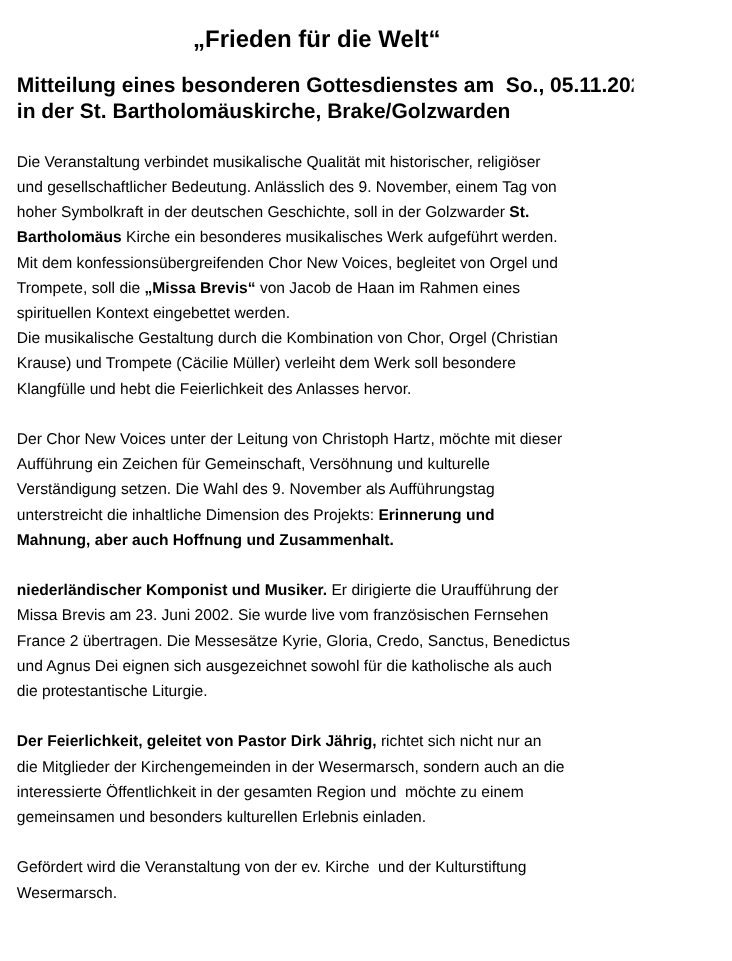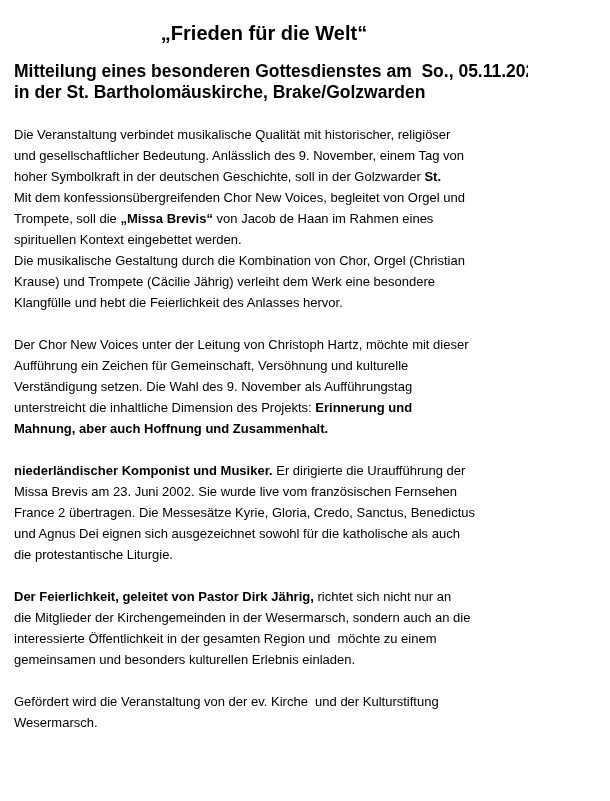--- a/index.html
+++ b/index.html
@@ -46,25 +46,26 @@
   <h1 class="doc-title">„Frieden für die Welt“</h1>
   <div class="doc-body">
       <div class="para heading">
         <div class="line"><span class="b">Mitteilung eines besonderen Gottesdienstes am  So., 05.11.2025 um 10 Uhr</span></div>
         <div class="line"><span class="b">in der St. Bartholomäuskirche, Brake/Golzwarden</span></div>
       </div>
       <div class="para">
         <div class="line"><span class="">Die Veranstaltung verbindet musikalische Qualität mit historischer, religiöser</span></div>
         <div class="line"><span class="">und gesellschaftlicher Bedeutung. Anlässlich des 9. November, einem Tag von</span></div>
         <div class="line"><span class="">hoher Symbolkraft in der deutschen Geschichte, soll in der Golzwarder </span><span class="b">St.</span></div>
+        <div class="line"><span class="b">Bartholomäus</span><span class=""> Kirche ein besonderes musikalisches Werk aufgeführt werden.</span></div>
         <div class="line"><span class="">Mit dem konfessionsübergreifenden Chor New Voices, begleitet von Orgel und</span></div>
         <div class="line"><span class="">Trompete, soll die </span><span class="b">„Missa Brevis“</span><span class=""> von Jacob de Haan im Rahmen eines</span></div>
         <div class="line"><span class="">spirituellen Kontext eingebettet werden.</span></div>
         <div class="line"><span class="">Die musikalische Gestaltung durch die Kombination von Chor, Orgel (Christian</span></div>
-        <div class="line"><span class="">Krause) und Trompete (Cäcilie Jährig) verleiht dem Werk eine besondere</span></div>
+        <div class="line"><span class="">Krause) und Trompete (Cäcilie Müller) verleiht dem Werk soll besondere</span></div>
         <div class="line"><span class="">Klangfülle und hebt die Feierlichkeit des Anlasses hervor.</span></div>
       </div>
       <div class="para">
         <div class="line"><span class="">Der Chor New Voices unter der Leitung von Christoph Hartz, möchte mit dieser</span></div>
         <div class="line"><span class="">Aufführung ein Zeichen für Gemeinschaft, Versöhnung und kulturelle</span></div>
         <div class="line"><span class="">Verständigung setzen. Die Wahl des 9. November als Aufführungstag</span></div>
         <div class="line"><span class="">unterstreicht die inhaltliche Dimension des Projekts: </span><span class="b">Erinnerung und</span></div>
         <div class="line"><span class="b">Mahnung, aber auch Hoffnung und Zusammenhalt.</span></div>
       </div>
       <div class="para">

